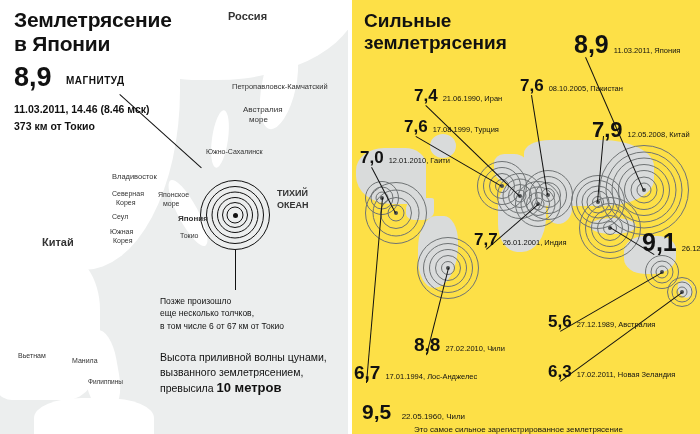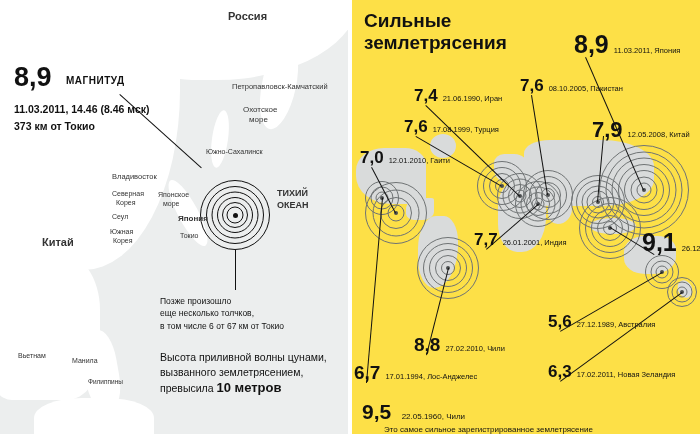--- a/index.html
+++ b/index.html
@@ -126,20 +126,22 @@
     <div class="cont" style="left:120px;top:-40px;width:240px;height:120px;border-radius:0 0 60% 30%/0 0 70% 50%;"></div>
     <div class="cont" style="left:262px;top:40px;width:34px;height:90px;border-radius:40% 50% 50% 50%;transform:rotate(12deg);"></div>
     <div class="cont" style="left:212px;top:110px;width:16px;height:58px;border-radius:50%;transform:rotate(8deg);"></div>
     <div class="cont" style="left:178px;top:176px;width:20px;height:74px;border-radius:50%;transform:rotate(-28deg);"></div>
     <div class="cont" style="left:106px;top:196px;width:26px;height:52px;border-radius:40% 40% 50% 50%;"></div>
     <div class="cont" style="left:-10px;top:250px;width:110px;height:150px;border-radius:30% 40% 30% 20%;"></div>
     <div class="cont" style="left:84px;top:330px;width:34px;height:80px;border-radius:40%;transform:rotate(-10deg);"></div>
     <div class="cont" style="left:34px;top:398px;width:120px;height:50px;border-radius:40% 40% 0 0;"></div>
 
     <div id="title-left">
+      <div>Землетрясение</div>
+      <div>в Японии</div>
     </div>
     <div id="mag-big">8,9</div>
     <div id="mag-unit">МАГНИТУД</div>
     <div class="left-line" id="ll1">11.03.2011, 14.46 (8.46 мск)</div>
     <div class="left-line" id="ll2">373 км от Токио</div>
 
     <div class="leader" style="left:120px;top:94px;width:110px;transform:rotate(42deg);"></div>
 
     <div id="epi">
       <div class="ring" style="width:68px;height:68px;"></div>
@@ -157,21 +159,21 @@
 в том числе 6 от 67 км от Токио</div>
     <div id="note2">
       <span style="white-space:pre-line;">Высота приливной волны цунами,
 вызванного землетрясением,
 превысила </span><b>10 метров</b>
     </div>
 
     <div id="left-map-labels">
         <div class="maplbl b" style="left: 228px; top: 10px; font-size: 11px; color: rgb(51, 51, 51);">Россия</div>
         <div class="maplbl" style="left: 232px; top: 82px; font-size: 7.5px; color: rgb(51, 51, 51);">Петропавловск-Камчатский</div>
-        <div class="maplbl" style="left: 243px; top: 105px; font-size: 8px; color: rgb(51, 51, 51);">Охотское</div>
+        <div class="maplbl" style="left: 243px; top: 105px; font-size: 8px; color: rgb(51, 51, 51);">Австралия</div>
         <div class="maplbl" style="left: 249px; top: 115px; font-size: 8px; color: rgb(51, 51, 51);">море</div>
         <div class="maplbl" style="left: 206px; top: 148px; font-size: 7px; color: rgb(51, 51, 51);">Южно-Сахалинск</div>
         <div class="maplbl" style="left: 112px; top: 172px; font-size: 7.5px; color: rgb(51, 51, 51);">Владивосток</div>
         <div class="maplbl b" style="left: 277px; top: 188px; font-size: 9px; color: rgb(51, 51, 51);">ТИХИЙ</div>
         <div class="maplbl b" style="left: 277px; top: 200px; font-size: 9px; color: rgb(51, 51, 51);">ОКЕАН</div>
         <div class="maplbl" style="left: 112px; top: 190px; font-size: 7px; color: rgb(51, 51, 51);">Северная</div>
         <div class="maplbl" style="left: 116px; top: 199px; font-size: 7px; color: rgb(51, 51, 51);">Корея</div>
         <div class="maplbl" style="left: 158px; top: 191px; font-size: 7px; color: rgb(51, 51, 51);">Японское</div>
         <div class="maplbl" style="left: 163px; top: 200px; font-size: 7px; color: rgb(51, 51, 51);">море</div>
         <div class="maplbl" style="left: 112px; top: 213px; font-size: 7px; color: rgb(51, 51, 51);">Сеул</div>
@@ -320,16 +322,16 @@
         <div class="connector" style="left: 208px; top: 381px; width: 151.013px; height: 1px; transform-origin: 0px 0px; transform: rotate(-36.1111deg);"></div>
         <div class="lbl" style="left: 62px; top: 334px;"><span class="num" style="font-size: 19px;">8,8</span><span class="meta" style="margin-left: 5px;">27.02.2010, Чили</span></div>
         <div class="connector" style="left: 74px; top: 355px; width: 89.7385px; height: 1px; transform-origin: 0px 0px; transform: rotate(-75.8089deg);"></div>
         <div class="lbl" style="left: 2px; top: 362px;"><span class="num" style="font-size: 19px;">6,7</span><span class="meta" style="margin-left: 5px;">17.01.1994, Лос-Анджелес</span></div>
         <div class="connector" style="left: 14px; top: 383px; width: 185.691px; height: 1px; transform-origin: 0px 0px; transform: rotate(-85.057deg);"></div>
       </div>
 
     <div id="bottomnote">
       <span class="num">9,5</span>
       <span class="m1" style="margin-left:6px;">22.05.1960, Чили</span>
-      <div class="m2" style="margin-left:22px;margin-top:1px;">Это самое сильное зарегистрированное землетрясение</div>
+      <div class="m2" style="margin-left:52px;margin-top:1px;">Это самое сильное зарегистрированное землетрясение</div>
     </div>
   </div>
 </div>
 
 </body></html>

